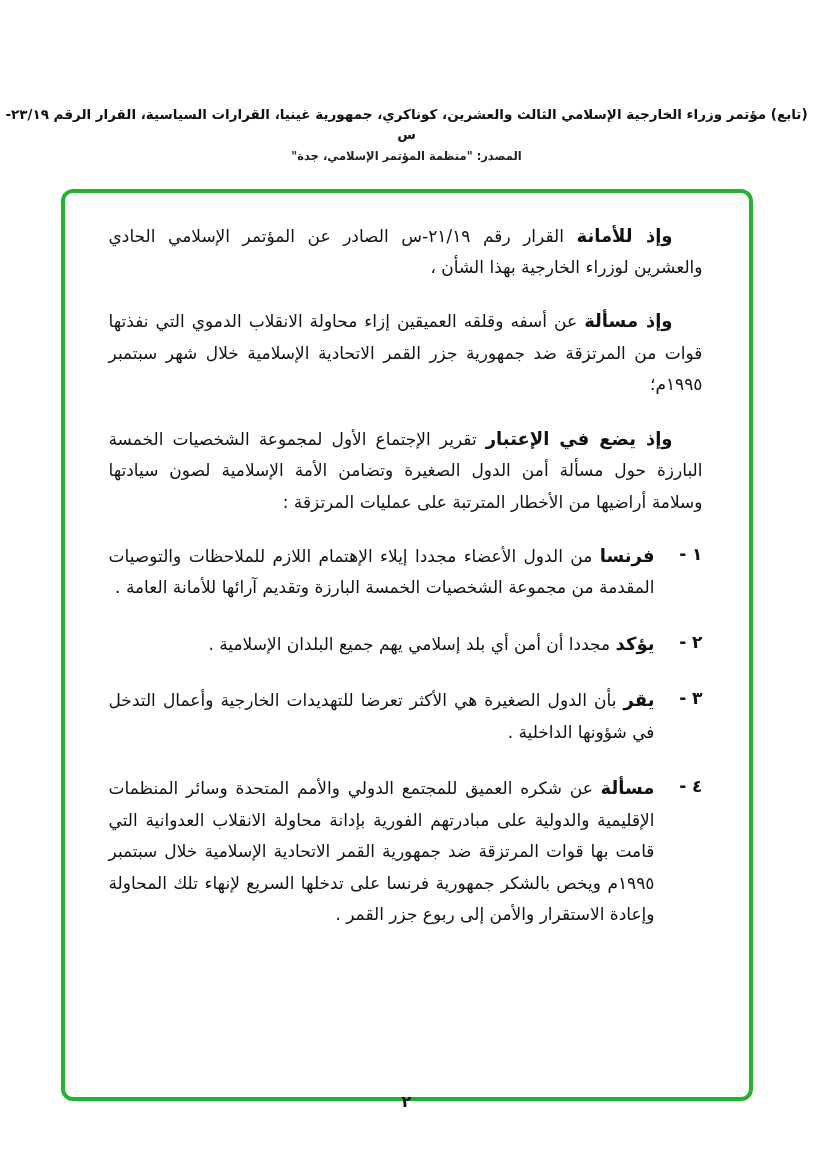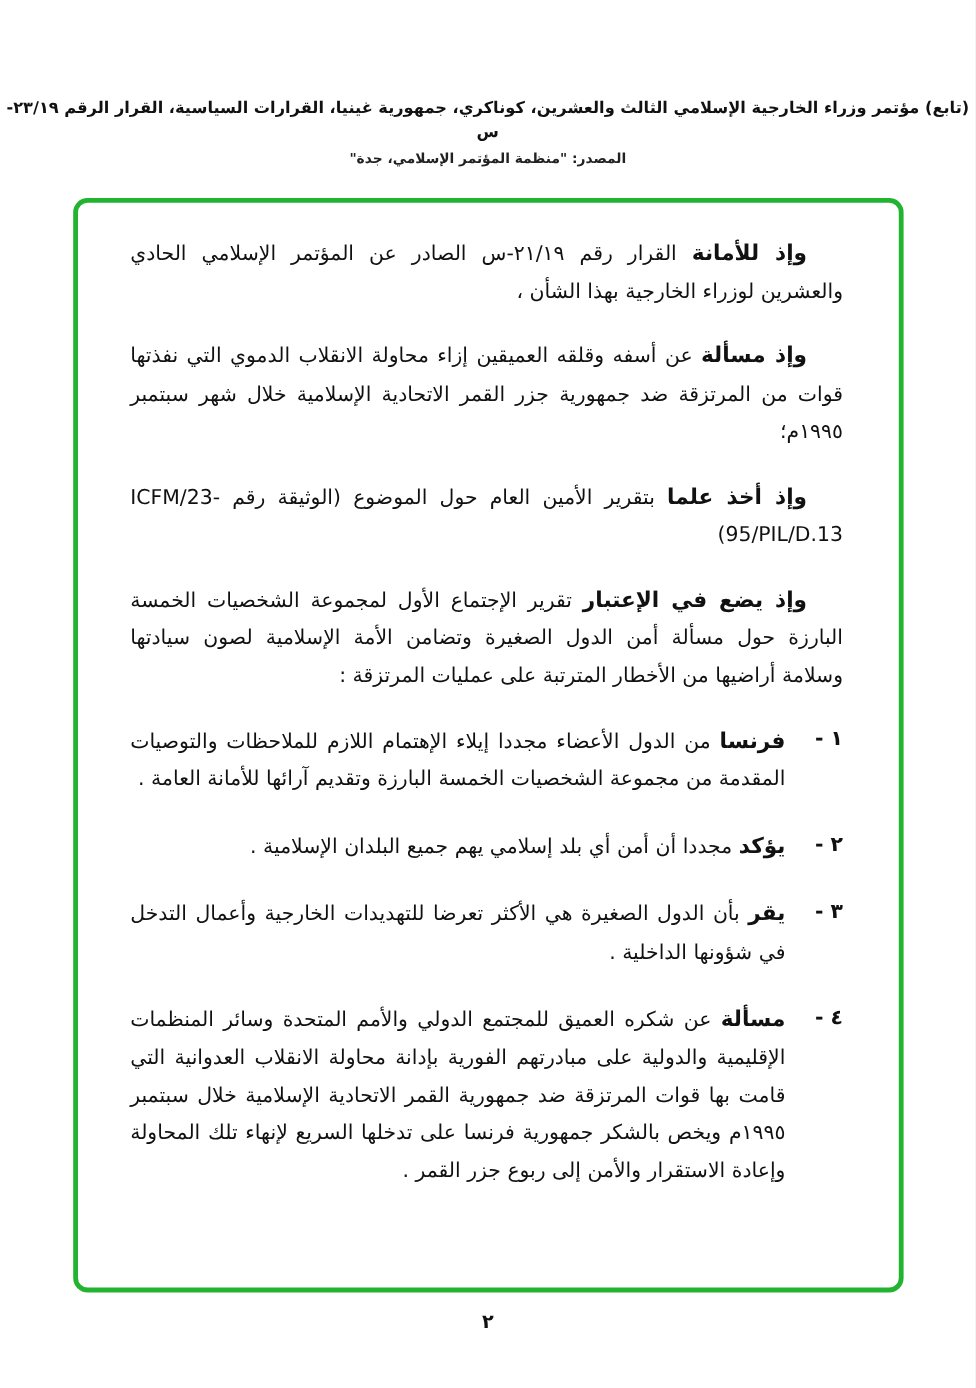--- a/index.html
+++ b/index.html
@@ -8,21 +8,21 @@
     position: relative;
     width: 813px;
     height: 1157px;
     margin: 0 auto;
     background: #ffffff;
     font-family: "DejaVu Sans", sans-serif;
     color: #111111;
     overflow: hidden;
   }
   .doc-header {
-    padding-top: 80px;
+    padding-top: 104px;
     text-align: center;
     direction: rtl;
   }
   .doc-header .h1 {
     font-size: 13.5px;
     font-weight: bold;
     line-height: 1.5;
   }
   .doc-header .h2 {
     font-size: 11.5px;
@@ -86,24 +86,20 @@
       <p class="para indent">
         <span class="lead">وإذ للأمانة</span>
         <span>القرار رقم ٢١/١٩-س الصادر عن المؤتمر الإسلامي الحادي والعشرين لوزراء الخارجية بهذا الشأن ،</span>
       </p>
 
       <p class="para indent">
         <span class="lead">وإذ مسألة</span>
         <span>عن أسفه وقلقه العميقين إزاء محاولة الانقلاب الدموي التي نفذتها قوات من المرتزقة ضد جمهورية جزر القمر الاتحادية الإسلامية خلال شهر سبتمبر ١٩٩٥م؛</span>
       </p>
 
-      <p class="para indent">
-        <span class="lead">وإذ أخذ علما</span>
-        <span>بتقرير الأمين العام حول الموضوع (الوثيقة رقم ICFM/23-95/PIL/D.13)</span>
-      </p>
 
       <p class="para indent">
         <span class="lead">وإذ يضع في الإعتبار</span>
         <span>تقرير الإجتماع الأول لمجموعة الشخصيات الخمسة البارزة حول مسألة أمن الدول الصغيرة وتضامن الأمة الإسلامية لصون سيادتها وسلامة أراضيها من الأخطار المترتبة على عمليات المرتزقة :</span>
       </p>
 
       <div class="items">
 
         <div class="item">
           <div class="num">١ -</div>

